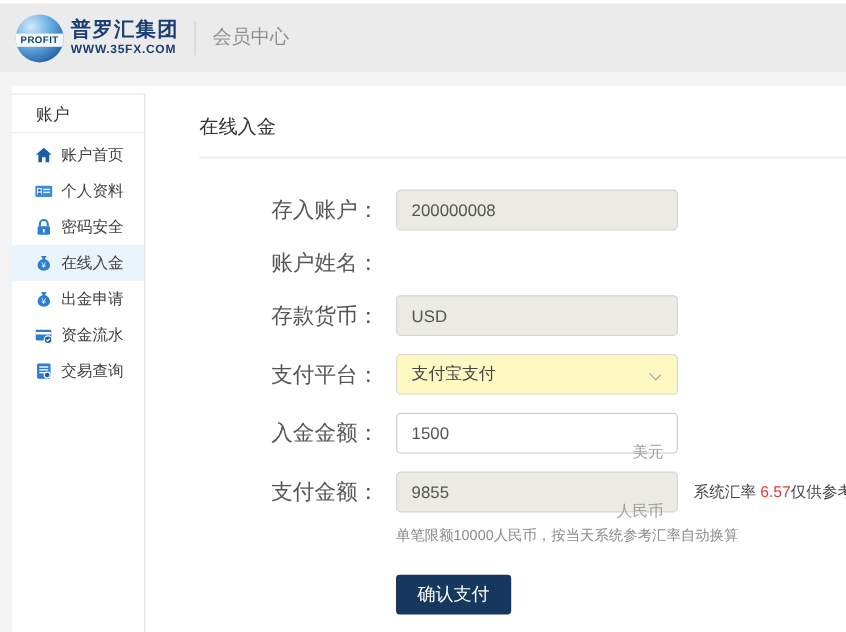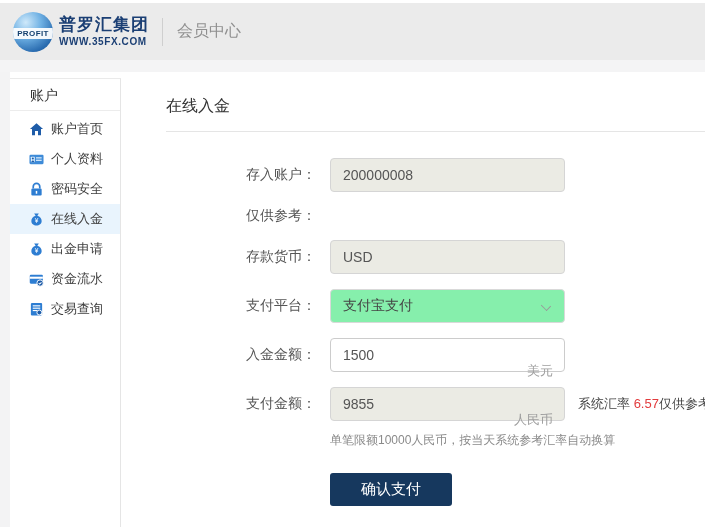--- a/index.html
+++ b/index.html
@@ -50,49 +50,49 @@
   .side-item.active { background:#e9f4fd; }
   .side-item .icon { width:15px; height:15px; margin-right:7px; display:inline-flex; flex:none; }
 
   
   .main { flex:1; padding:0 15px 0 28px; }
   .page-title { margin-top:24px; font-size:16px; font-weight:400; color:#333; }
   .title-divider { border-bottom:1px solid #e5e5e5; margin-top:14px; }
   .form { margin-top:26px; }
   .form-row { display:flex; align-items:center; margin-bottom:15px; }
   .form-label {
-    width:150px; flex:none; text-align:right; font-size:14px; color:#555; margin-right:14px;
+    width:150px; flex:none; text-align:right; font-size:18px; color:#555; margin-right:14px;
   }
   .input-wrap { position:relative; width:235px; flex:none; }
   .tbox {
     width:235px; height:34px; border:1px solid #ccc; border-radius:4px;
     padding:0 12px; font-size:14px; color:#555; background:#fff;
     font-family:"Liberation Sans","DejaVu Sans",sans-serif;
   }
   .tbox:disabled, .tbox.disabled { background:#ebebe4; border-color:#d5d5d5; color:#555; }
   .unit {
     position:absolute; right:12px; top:16px; height:34px; line-height:34px;
     font-size:13px; color:#9e9e9e; pointer-events:none;
   }
   .select-box {
-    width:235px; height:34px; border:1px solid #d9d9d9; border-radius:4px; background:#86efac;
+    width:235px; height:34px; border:1px solid #d9d9d9; border-radius:4px; background:#fef9c3;
     padding:0 12px; font-size:14px; color:#444; display:flex; align-items:center; cursor:pointer;
     position:relative;
   }
   .chevron {
     position:absolute; right:14px; top:12px; width:8px; height:8px;
     border-right:1px solid #999; border-bottom:1px solid #999; transform:rotate(45deg) scaleY(.8);
   }
   .rate-note { margin-left:13px; font-size:13px; color:#444; white-space:nowrap; }
   .rate-red { color:#e23b3d; }
   .form-hint { margin-left:164px; margin-top:-4px; font-size:12px; color:#8a8a8a; }
   .submit-btn {
     margin-left:164px; margin-top:24px; display:inline-block;
     background:#16385e; color:#fff; border:none; border-radius:3px;
-    font-size:15px; padding:7px 31px; cursor:pointer;
+    font-size:15px; padding:7px 18px; cursor:pointer;
     font-family:"Liberation Sans","DejaVu Sans",sans-serif;
   }
 </style>
 </head>
 <body>
 
 <div class="topbar">
   <div class="logo-wrap">
     <div class="globe">
       <div class="globe-band">
@@ -206,21 +206,21 @@
     <div class="form">
 
       <div class="form-row">
         <label class="form-label">存入账户：</label>
         <div class="input-wrap">
           <input class="tbox disabled" disabled="" value="200000008" style="">
         </div>
       </div>
 
       <div class="form-row">
-        <label class="form-label">仅供参考：</label>
+        <label class="form-label">账户姓名：</label>
       </div>
 
       <div class="form-row">
         <label class="form-label">存款货币：</label>
         <div class="input-wrap">
           <input class="tbox disabled" disabled="" value="USD" style="">
         </div>
       </div>
 
       <div class="form-row">

